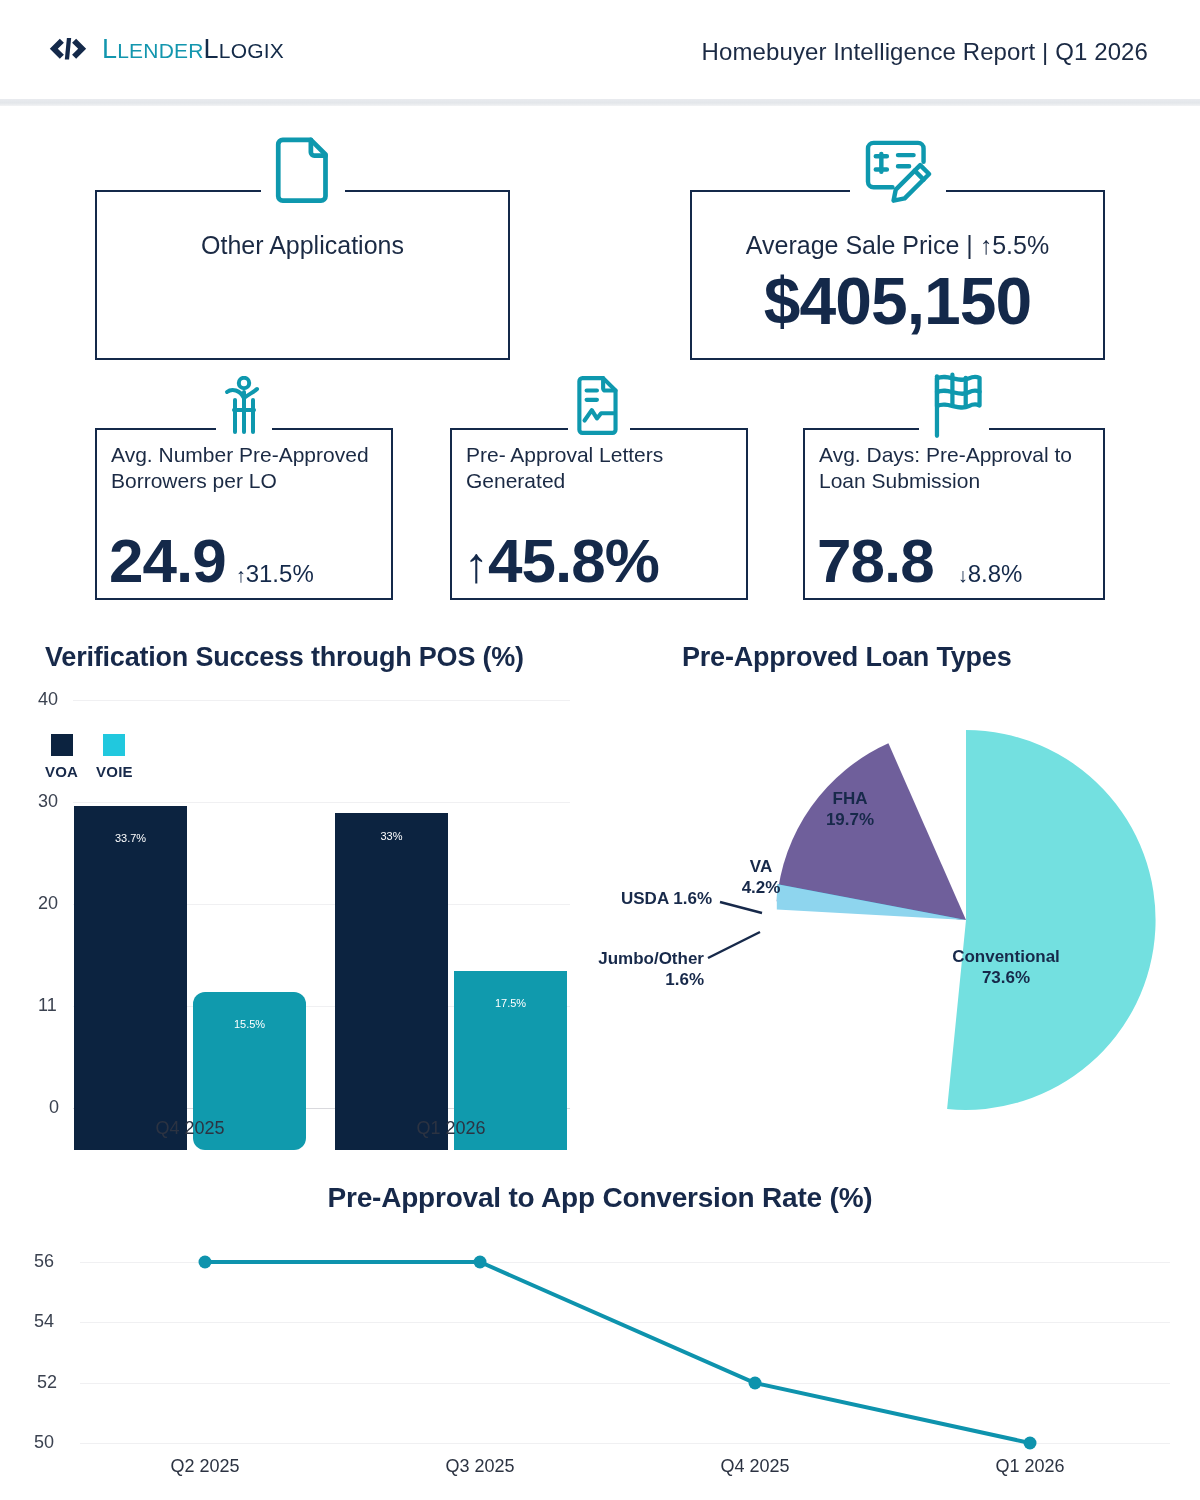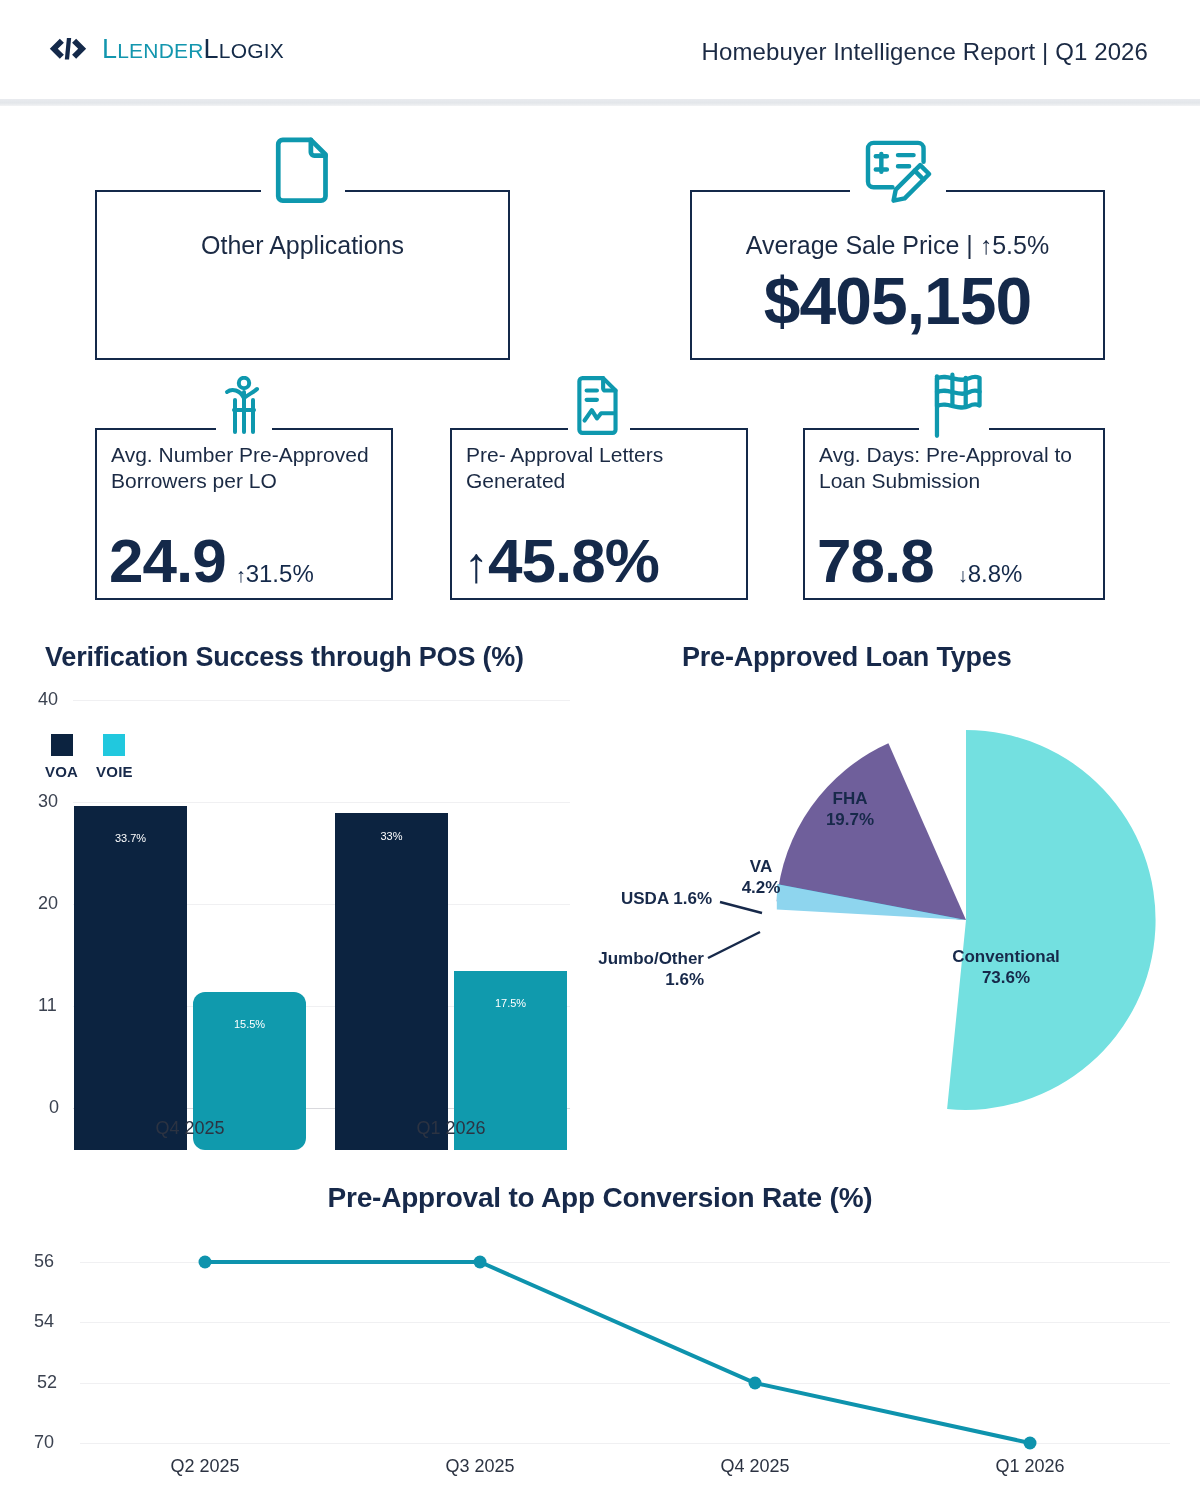--- a/index.html
+++ b/index.html
@@ -291,21 +291,21 @@
     <div class="chart-title" style="left:0; top:22px; width:1200px; text-align:center; font-size:28px;">Pre-Approval to App Conversion Rate (%)</div>
 
     <div class="gridline" style="left:80px; width:1090px; top:102px;"></div>
     <div class="gridline" style="left:80px; width:1090px; top:162px;"></div>
     <div class="gridline" style="left:80px; width:1090px; top:223px;"></div>
     <div class="gridline" style="left:80px; width:1090px; top:283px;"></div>
 
     <div class="tick" style="left:34px; top:91px;">56</div>
     <div class="tick" style="left:34px; top:151px;">54</div>
     <div class="tick" style="left:37px; top:212px;">52</div>
-    <div class="tick" style="left:34px; top:272px;">70</div>
+    <div class="tick" style="left:34px; top:272px;">50</div>
 
     <svg class="plot" width="1200" height="340" viewBox="0 0 1200 340">
       <polyline points="205,102 480,102 755,223 1030,283" fill="none" stroke="#0e93ad" stroke-width="4"></polyline>
       <circle cx="205" cy="102" r="6.5" fill="#0e93ad"></circle>
       <circle cx="480" cy="102" r="6.5" fill="#0e93ad"></circle>
       <circle cx="755" cy="223" r="6.5" fill="#0e93ad"></circle>
       <circle cx="1030" cy="283" r="6.5" fill="#0e93ad"></circle>
     </svg>
 
     <div class="cat" style="left:105px; width:200px; top:296px;">Q2 2025</div>

